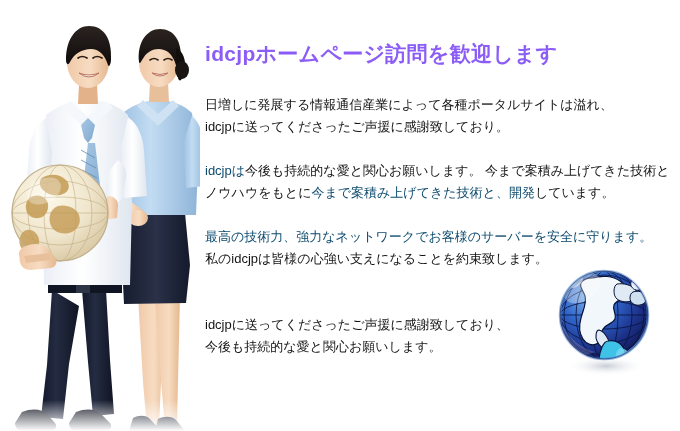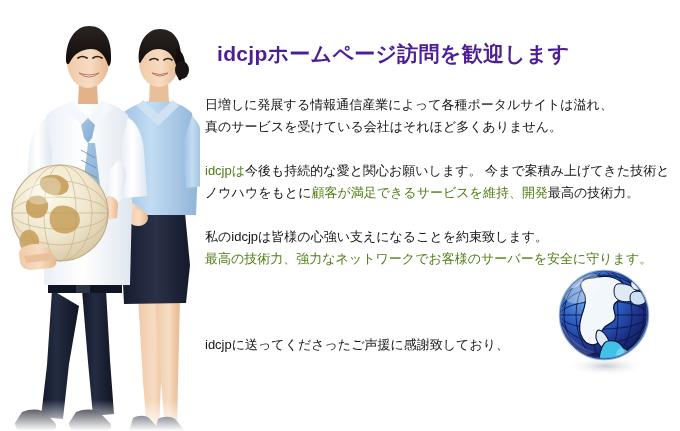--- a/index.html
+++ b/index.html
@@ -30,45 +30,45 @@
   #content {
     position: absolute;
     left: 205px;
     top: 0;
     width: 470px;
     height: 431px;
   }
 
   .headline {
     position: absolute;
-    left: 12px;
+    left: 0;
     top: 40px;
     font-size: 21px;
     font-weight: bold;
-    color: #4c1d95;
+    color: #8b5cf6;
     letter-spacing: 0.3px;
     white-space: nowrap;
     text-align: right;
   }
 
   .para {
     position: absolute;
     left: 0;
     width: 470px;
     font-size: 13px;
     line-height: 22px;
     color: #141414;
   }
   .para .ln { display: block; white-space: nowrap; }
-  .accent { color: #4d7c0f; }
+  .accent { color: #0c4a6e; }
 
   #p1 { top: 94px; }
   #p2 { top: 160px; }
   #p3 { top: 226px; }
-  #p4 { top: 314px; margin-top: 20px; }
+  #p4 { top: 314px; }
 
   
   #globe {
     position: absolute;
     left: 549px;
     top: 262px;
     width: 110px;
     height: 122px;
   }
   #globe svg { display: block; width: 110px; height: 122px; }
@@ -227,45 +227,48 @@
 
   <div id="content">
 
     <div class="headline">idcjpホームページ訪問を歓迎します</div>
 
     <div class="para" id="p1">
       <span class="ln">
         <span>日増しに発展する情報通信産業によって各種ポータルサイトは溢れ、</span>
       </span>
       <span class="ln">
-        <span>真のサービスを受けている会社はそれほど多くありません。</span>
+        <span>idcjpに送ってくださったご声援に感謝致しており。</span>
       </span>
     </div>
 
     <div class="para" id="p2">
       <span class="ln">
         <span class="accent">idcjpは</span><span>今後も持続的な愛と関心お願いします。 今まで案積み上げてきた技術と</span>
       </span>
       <span class="ln">
-        <span>ノウハウをもとに</span><span class="accent">顧客が満足できるサービスを維持、開発</span><span>最高の技術力。</span>
+        <span>ノウハウをもとに</span><span class="accent">今まで案積み上げてきた技術と、開発</span><span>しています。</span>
       </span>
     </div>
 
     <div class="para" id="p3">
       <span class="ln">
+        <span class="accent">最高の技術力、強力なネットワークでお客様のサーバーを安全に守ります。</span>
+      </span>
+      <span class="ln">
         <span>私のidcjpは皆様の心強い支えになることを約束致します。</span>
       </span>
-      <span class="ln">
-        <span class="accent">最高の技術力、強力なネットワークでお客様のサーバーを安全に守ります。</span>
-      </span>
     </div>
 
     <div class="para" id="p4">
       <span class="ln">
         <span>idcjpに送ってくださったご声援に感謝致しており、</span>
+      </span>
+      <span class="ln">
+        <span>今後も持続的な愛と関心お願いします。</span>
       </span>
     </div>
   </div>
 
   <div id="globe">
     <svg viewBox="0 0 110 122" xmlns="http://www.w3.org/2000/svg" aria-hidden="true">
       <defs>
         <radialGradient id="bgGlobe" cx="33%" cy="28%" r="85%">
           <stop offset="0%" stop-color="#7fb6ec"></stop>
           <stop offset="38%" stop-color="#2f64c9"></stop>

